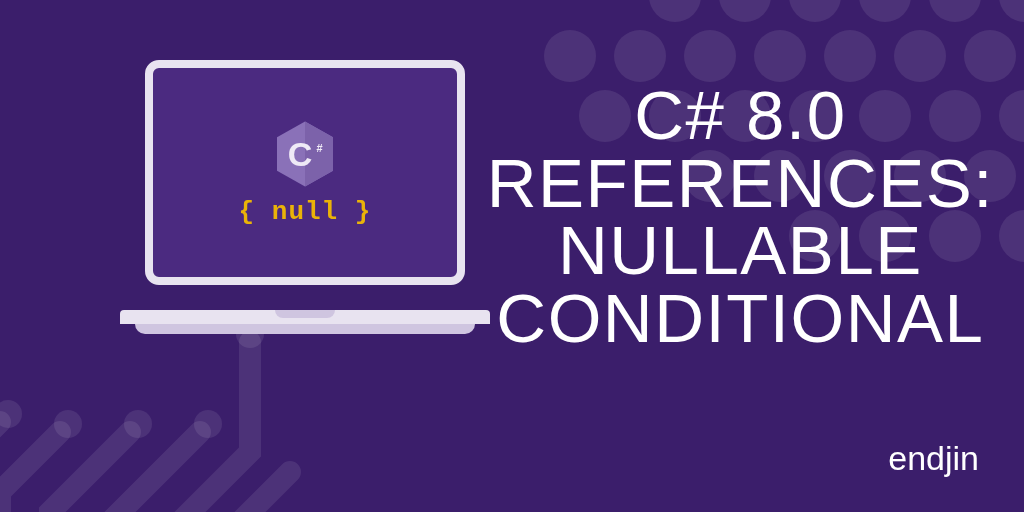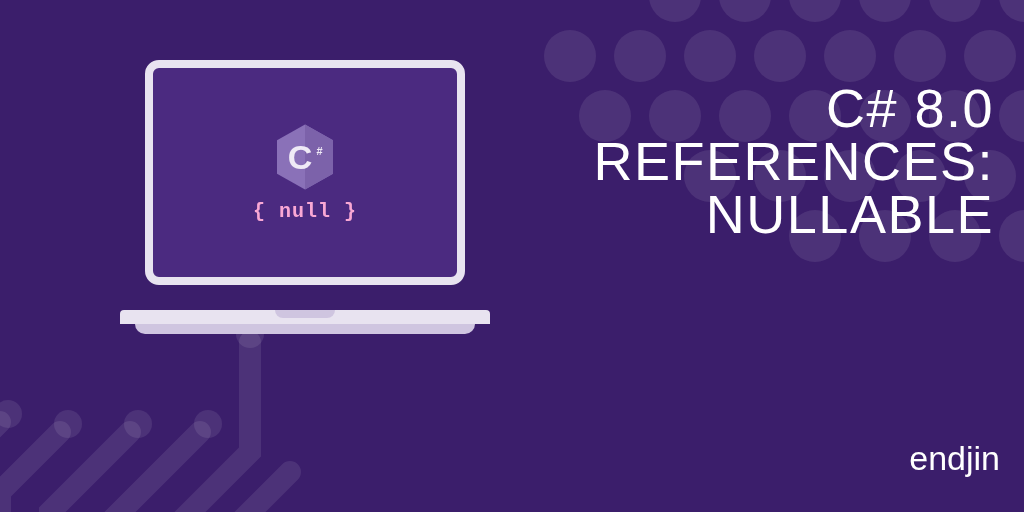--- a/index.html
+++ b/index.html
@@ -89,42 +89,42 @@
     width: 62px;
     height: 70px;
     position: relative;
     display: flex;
     align-items: center;
     justify-content: center;
   }
   .hexlogo svg { width: 100%; height: 100%; }
   .null-text {
     font-family: "Courier New", monospace;
-    font-size: 20px;
+    font-size: 26px;
     font-weight: 600;
-    color: #f9a8d4;
+    color: #eab308;
     letter-spacing: 1px;
   }
   .title {
     position: absolute;
     right: 30px;
     top: 82px;
-    text-align: right;
+    text-align: center;
     color: #fff;
     font-family: Impact, "Arial Black", sans-serif;
-    font-size: 54px;
+    font-size: 69px;
     line-height: 0.98;
     font-weight: 500;
     letter-spacing: 1.5px;
     text-transform: uppercase;
     font-stretch: condensed;
   }
   .brand {
     position: absolute;
-    right: 24px;
+    right: 45px;
     bottom: 34px;
     color: #fff;
     font-family: Verdana, Geneva, sans-serif;
     font-size: 34px;
     font-weight: 400;
     letter-spacing: 0px;
   }
 </style>
 </head>
 <body>
@@ -195,15 +195,16 @@
     <div class="base-top"></div>
     <div class="base-notch"></div>
     <div class="base-bottom"></div>
   </div>
 </div>
 
 <div class="title">
   <div>C# 8.0</div>
   <div>REFERENCES:</div>
   <div>NULLABLE</div>
+  <div>CONDITIONAL</div>
 </div>
 
 <div class="brand">endjin</div>
 
 </body></html>

